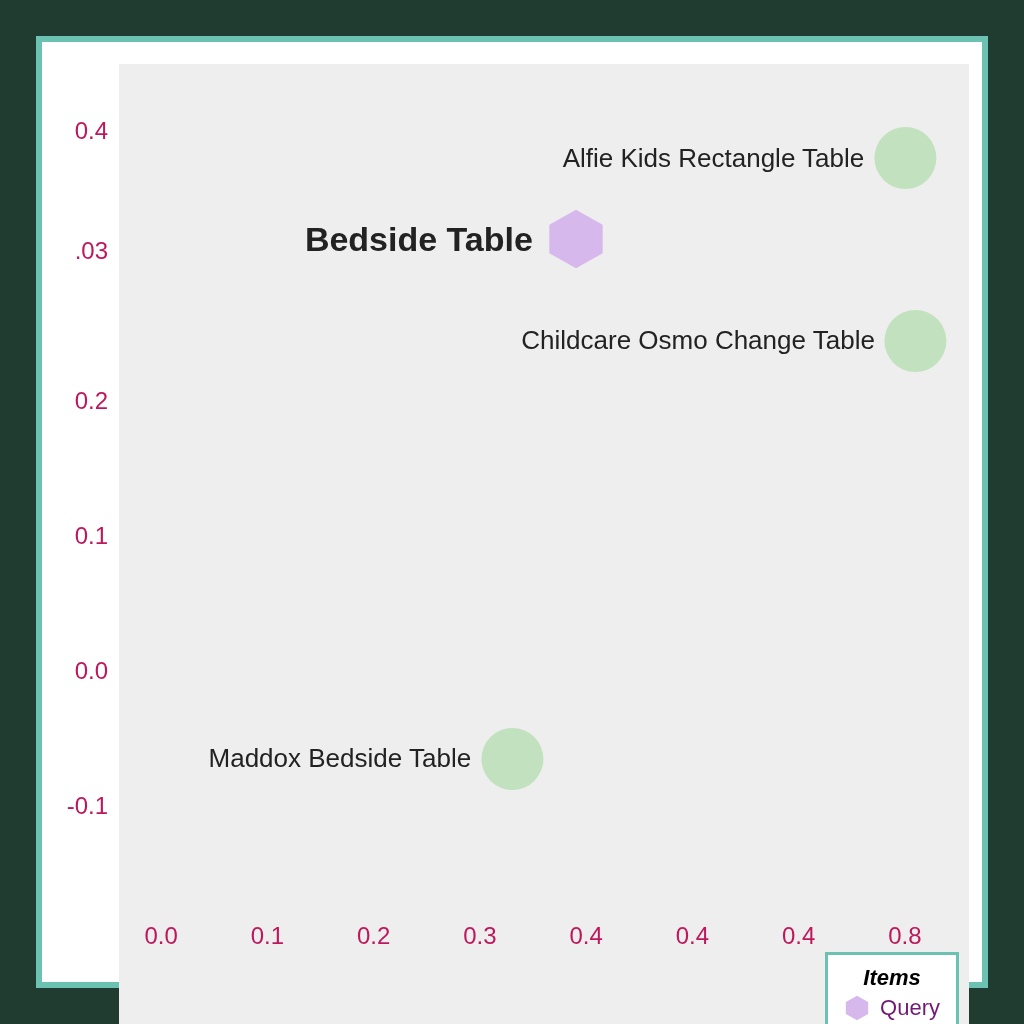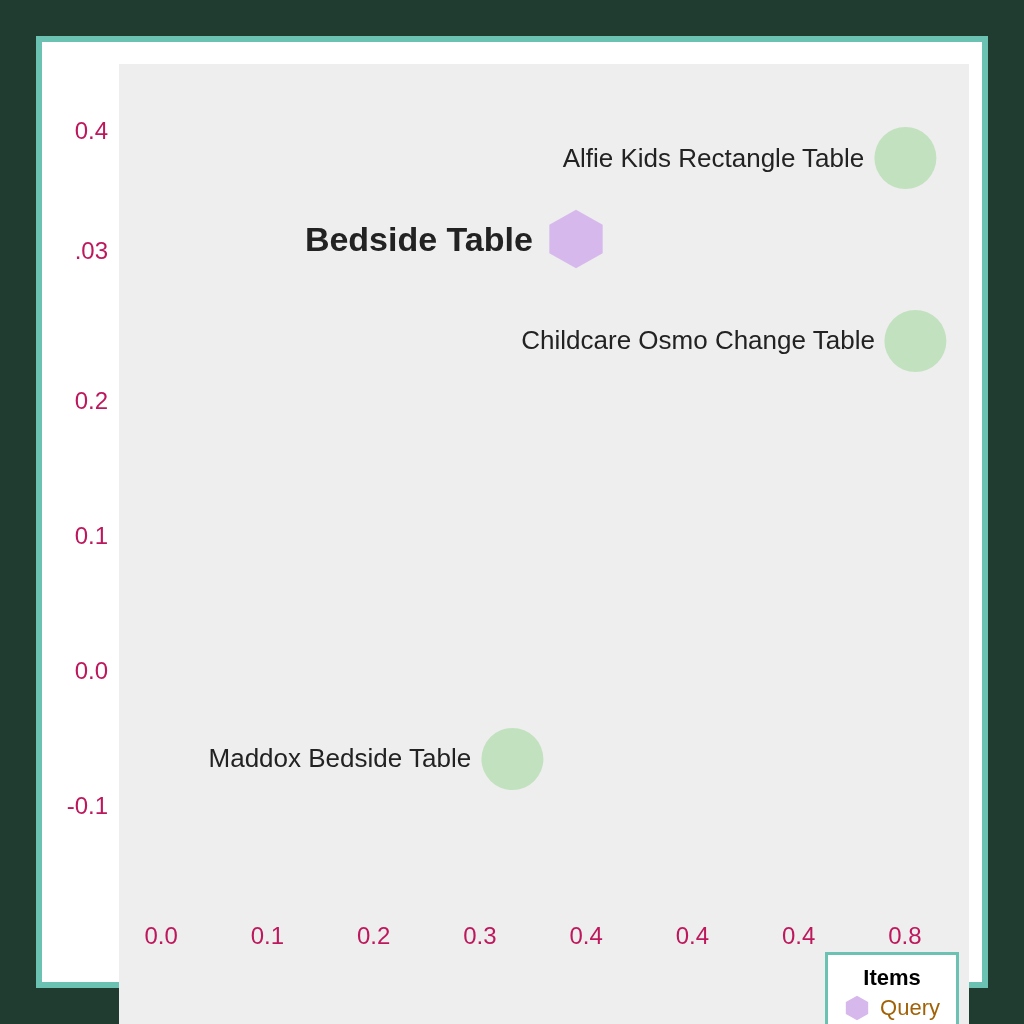--- a/index.html
+++ b/index.html
@@ -74,27 +74,28 @@
     bottom: 10px;
     background: #fff;
     border: 3px solid #6bc2b3;
     padding: 10px 16px 12px 16px;
   }
   .legend-title {
     font-weight: 700;
     font-size: 22px;
     text-align: center;
     margin-bottom: 4px;
+    font-style: italic;
   }
   .legend-row {
     display: flex;
     align-items: center;
     gap: 10px;
     font-size: 22px;
-    color: #a16207;
+    color: #701a75;
     margin-top: 2px;
   }
   .legend-hex { width: 26px; height: 26px; }
   .legend-circle {
     width: 26px; height: 26px; border-radius: 50%;
     background: #c2e2bf;
   }
 </style>
 </head>
 <body>

